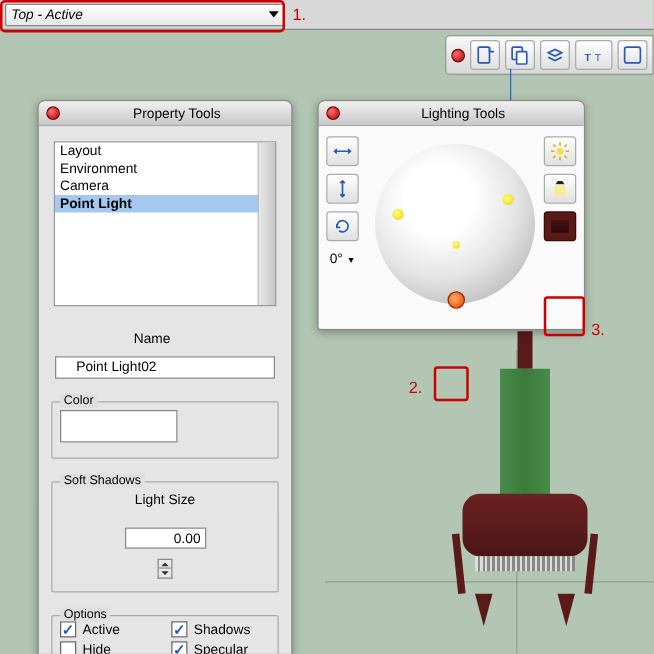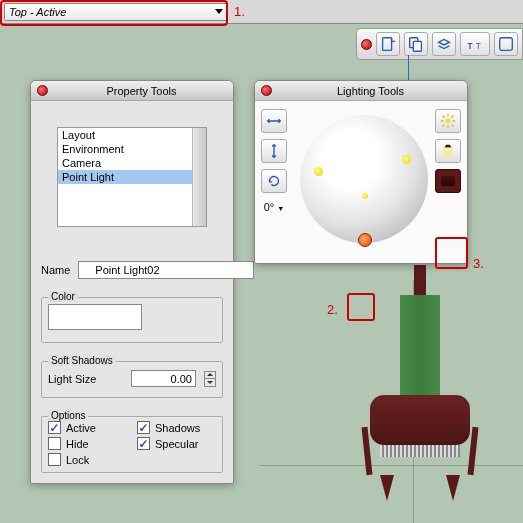--- a/index.html
+++ b/index.html
@@ -19,27 +19,27 @@
 .vline { position: absolute; top: 55px; left: 408px; width: 0; height: 40px; border-left: 1px solid #1e6ad4; }
 
 .panel { position: absolute; background: #e5e5e5; border: 1px solid #888; border-radius: 6px 6px 2px 2px; box-shadow: 0 2px 8px rgba(0,0,0,0.3); }
 .panel-title { height: 20px; background: linear-gradient(#f0f0f0,#c8c8c8); border-bottom: 1px solid #aaa; border-radius: 5px 5px 0 0; display: flex; align-items: center; padding: 0 6px; gap: 8px; }
 .panel-title .red-dot { flex-shrink: 0; }
 .panel-title-text { flex: 1; text-align: center; }
 
 #property-panel { top: 80px; left: 30px; width: 204px; }
 #lighting-panel { top: 80px; left: 254px; width: 214px; height: 184px; }
 
-.listbox { margin: 26px; background: #fff; border: 1px solid #999; height: 100px; overflow: hidden; position: relative; }
+.listbox { margin: 12px; background: #fff; border: 1px solid #999; height: 132px; overflow: hidden; position: relative; }
 .list-item { padding: 1px 4px; }
-.list-item.sel { background: #a5c8f0; }
+.list-item.sel { background: #a5c8f0; font-weight: bold; }
 .list-scroll { position: absolute; right: 0; top: 0; bottom: 0; width: 14px; background: linear-gradient(90deg,#e8e8e8,#c8c8c8); border-left: 1px solid #bbb; }
 
 .form-area { padding: 4px 10px 10px 10px; }
-.row { display: flex; align-items: center; gap: 8px; margin: 4px 0; }
+.row { display: flex; align-items: center; gap: 8px; margin: 4px 0; flex-direction: column; }
 .lbl { width: 50px; }
 .input { flex: 1; background: #fff; border: 1px solid #888; padding: 2px 16px; height: 18px; }
 .color-swatch { width: 94px; height: 26px; background: #fff; border: 1px solid #888; margin: 2px 0 6px 0; }
 .fieldset { border: 1px solid #aaa; border-radius: 2px; padding: 4px 6px 6px 6px; margin-top: 18px; position: relative; }
 .fieldset > .legend { position: absolute; top: -7px; left: 6px; background: #e0e0e0; padding: 0 3px; font-size: 10px; }
 .small-input { width: 65px; background: #fff; border: 1px solid #888; padding: 2px 3px; text-align: right; height: 17px; }
 .opts { display: grid; grid-template-columns: 1fr 1fr; gap: 3px 10px; }
 .chk { display: flex; align-items: center; gap: 5px; }
 .chkbox { width: 13px; height: 13px; border: 1px solid #666; background: #fff; display: flex; align-items: center; justify-content: center; }
 .chkbox.checked::after { content: "✓"; color: #1e55c8; font-weight: bold; font-size: 12px; line-height: 1; }

